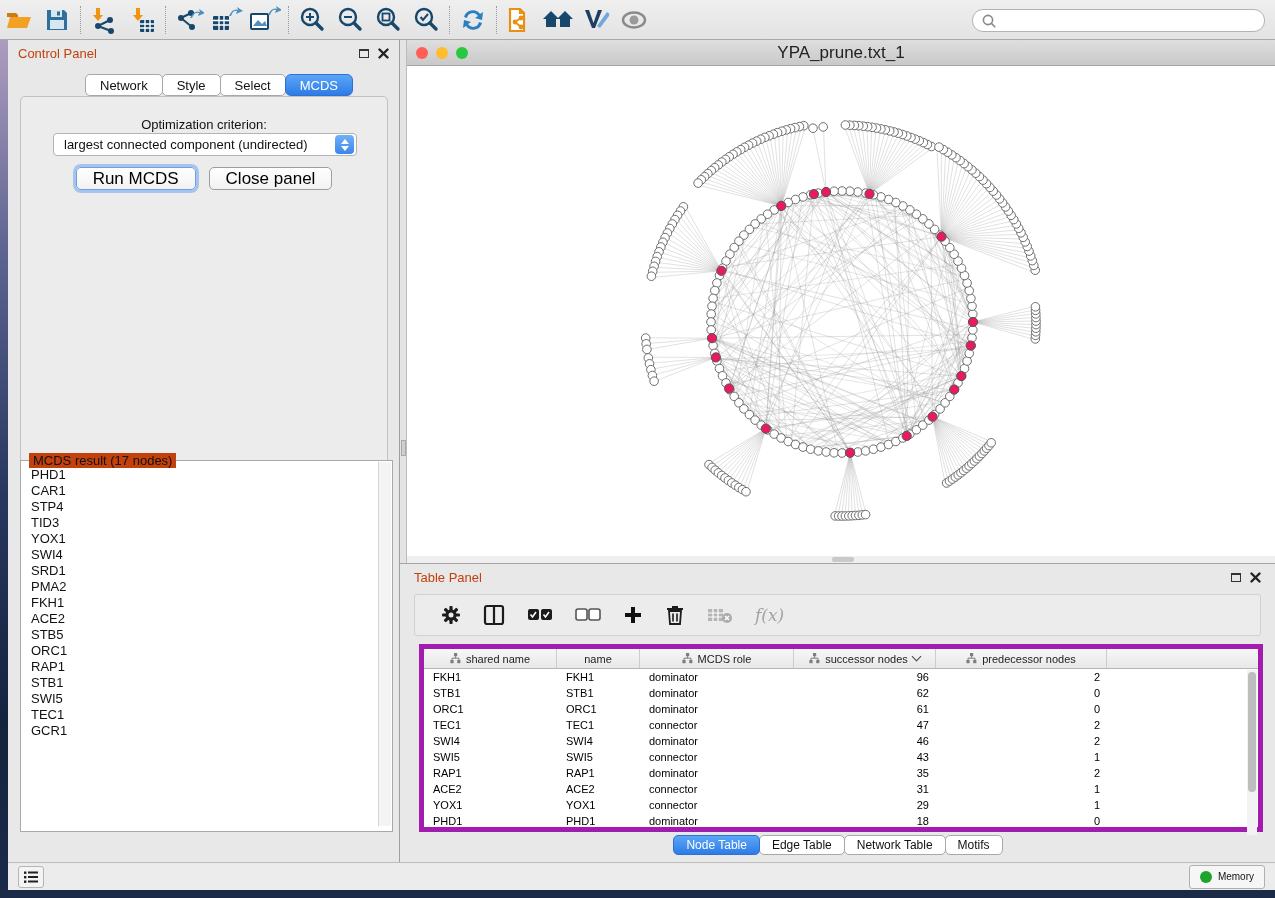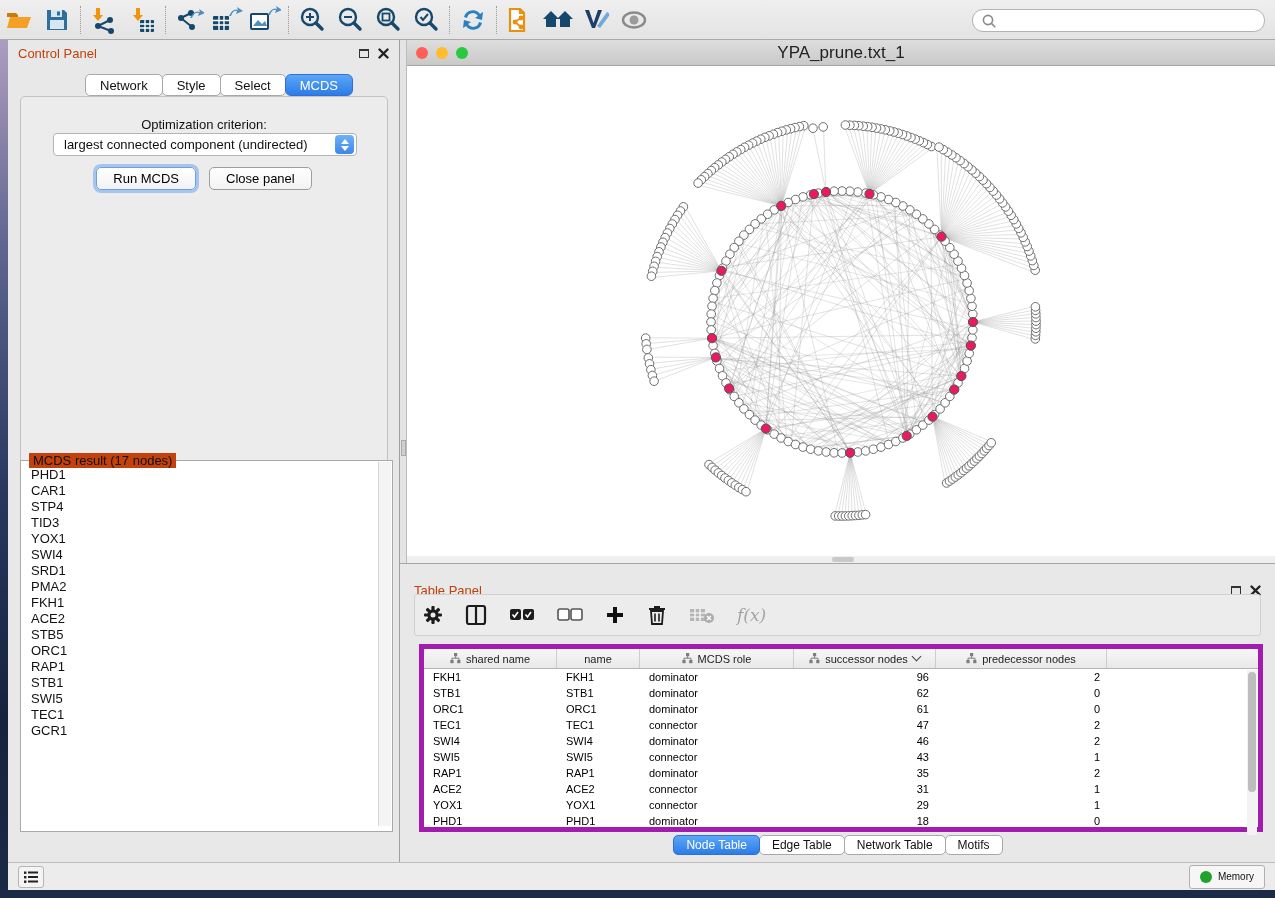--- a/index.html
+++ b/index.html
@@ -43,21 +43,21 @@
   .opt-label { position:absolute; left:0; top:20px; width:100%; text-align:center; font-size:13px; color:#111; }
   .cp-select { position:absolute; left:32px; top:36px; width:304px; height:23px; background:#fff;
     border:1px solid #b4b4b4; border-radius:4px; display:flex; align-items:center; cursor:pointer; }
   .cp-select .sel-text { padding-left:10px; font-size:13px; white-space:nowrap; }
   .sel-stepper { margin-left:auto; width:19px; height:19px; margin-right:2px; border-radius:4px;
     background:linear-gradient(#6fb1f8,#3c86ee); display:flex; flex-direction:column; align-items:center; justify-content:center; gap:2px; }
   .tri-up { width:0; height:0; border-left:4px solid transparent; border-right:4px solid transparent; border-bottom:5px solid #fff; }
   .tri-dn { width:0; height:0; border-left:4px solid transparent; border-right:4px solid transparent; border-top:5px solid #fff; }
   .cp-buttons { position:absolute; left:0; top:70px; width:100%; display:flex; justify-content:center; gap:13px; }
   .btn { height:23px; padding:0 16px; background:linear-gradient(#ffffff,#f2f2f2); border:1px solid #9e9e9e;
-    border-radius:5px; font-size:13px; font-family:"Liberation Sans",sans-serif; cursor:pointer; }
+    border-radius:5px; font-size:17px; font-family:"Liberation Sans",sans-serif; cursor:pointer; }
   .btn.focused { box-shadow:0 0 0 3px rgba(110,165,240,.55); border-color:#6f9fdd; }
 
   .mcds-fieldset { position:absolute; left:12px; top:420px; width:373px; height:372px; background:#fff;
     border:1px solid #a9a9a9; }
   .mcds-legend { position:absolute; left:8px; top:-8px; background:#c2410c; padding:0 4px; font-size:13px; color:#111; }
   .mcds-list { position:absolute; left:1px; top:6px; width:358px; height:358px; overflow:hidden; }
   .mcds-item { font-size:13px; line-height:16px; padding-left:9px; }
   .mcds-scroll { position:absolute; right:1px; top:1px; width:13px; height:364px; background:#f4f4f4; border-left:1px solid #d5d5d5; }
 
   
@@ -71,23 +71,23 @@
   .tl.red { background:#ff5f57; margin-left:9px; }
   .tl.yellow { background:#febc2e; }
   .tl.green { background:#28c840; }
   .net-title { position:absolute; width:100%; text-align:center; font-size:17px; color:#222; }
   .net-canvas { position:absolute; left:0; top:26px; }
   .net-hscroll { position:absolute; left:0; bottom:0; width:100%; height:7px; background:#efefef; }
   .net-hscroll .thumb { position:absolute; left:425px; top:1px; width:22px; height:5px; background:#c9c9c9; border-radius:2px; }
 
   
   .table-panel { left:400px; top:563px; width:875px; height:299px; background:#e8e8e8; border-top:1px solid #a5a5a5; }
-  .tp-header { position:absolute; left:0; top:13px; width:100%; height:26px; display:flex; align-items:center; padding:0 14px; }
+  .tp-header { position:absolute; left:0; top:0; width:100%; height:26px; display:flex; align-items:center; padding:0 14px; }
   .tp-toolbar { position:absolute; left:14px; top:30px; width:847px; height:42px; background:#ececec;
-    border:1px solid #d0d0d0; border-radius:3px; display:flex; align-items:center; padding-left:8px; gap:22px; }
+    border:1px solid #d0d0d0; border-radius:3px; display:flex; align-items:center; padding-left:26px; gap:22px; }
   .tp-tool { display:flex; align-items:center; justify-content:center; cursor:pointer; }
   .fx-label { font-family:"DejaVu Serif", serif; font-style:italic; font-size:17px; color:#a3a3a3; }
 
   .tbl { position:absolute; left:19px; top:80px; width:844px; height:188px; background:#fff; border:5px solid #a21caf; }
   .tbl-headrow { display:flex; height:20px; background:linear-gradient(#f7f7f7,#e8e8e8); border-bottom:1px solid #b5b5b5; }
   .th { display:flex; align-items:center; justify-content:center; gap:5px; font-size:11px; color:#222;
     border-right:1px solid #cdcdcd; cursor:pointer; }
   .tbl-row { display:flex; height:16px; align-items:center; }
   .td { font-size:11px; color:#000; white-space:nowrap; overflow:hidden; }
   .c0 { width:133px; } .c1 { width:83px; } .c2 { width:154px; } .c3 { width:142px; } .c4 { width:171px; }

